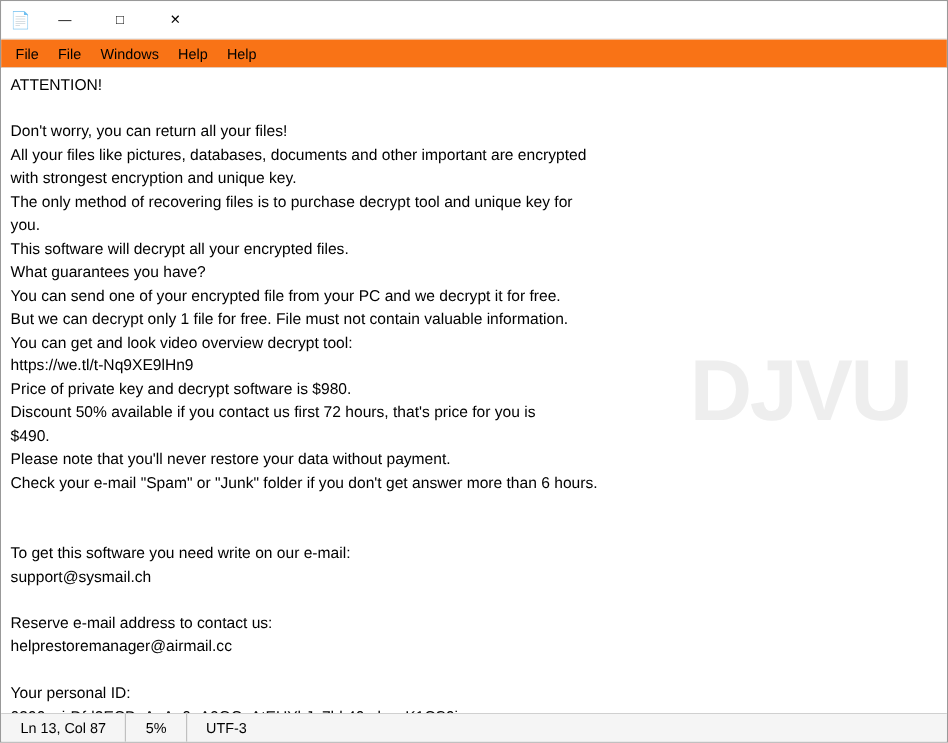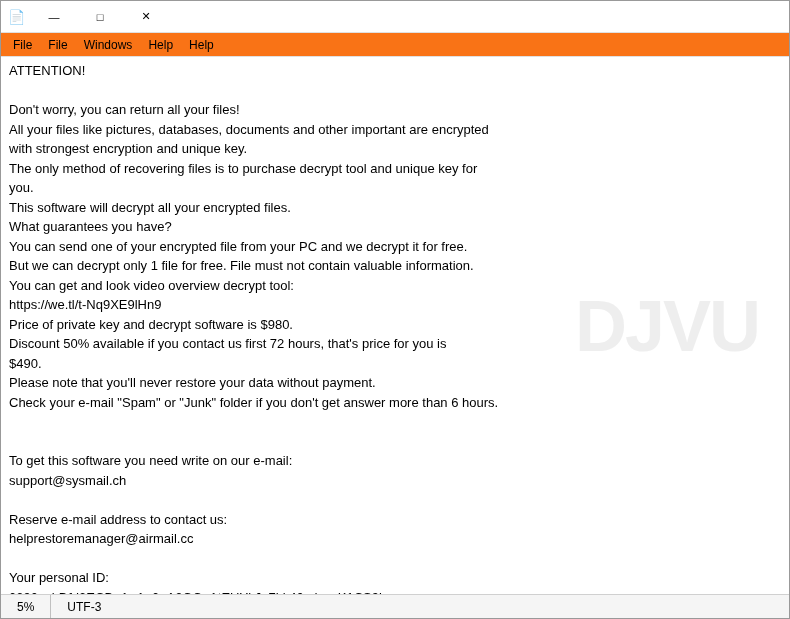--- a/index.html
+++ b/index.html
@@ -220,16 +220,17 @@
 support@sysmail.ch
 
 Reserve e-mail address to contact us:
 helprestoremanager@airmail.cc
 
 Your personal ID:
 0390sujrDfd3ECDsAnAu0eA2QCaAtEUYkJq7hk40vdrxwK1CS9i</div>
   </div>
 
   <div class="status-bar">
+    <div class="status-item">Ln 13, Col 87</div>
     <div class="status-item">5%</div>
     <div class="status-item">UTF-3</div>
   </div>
 </div>
 
 </body></html>

